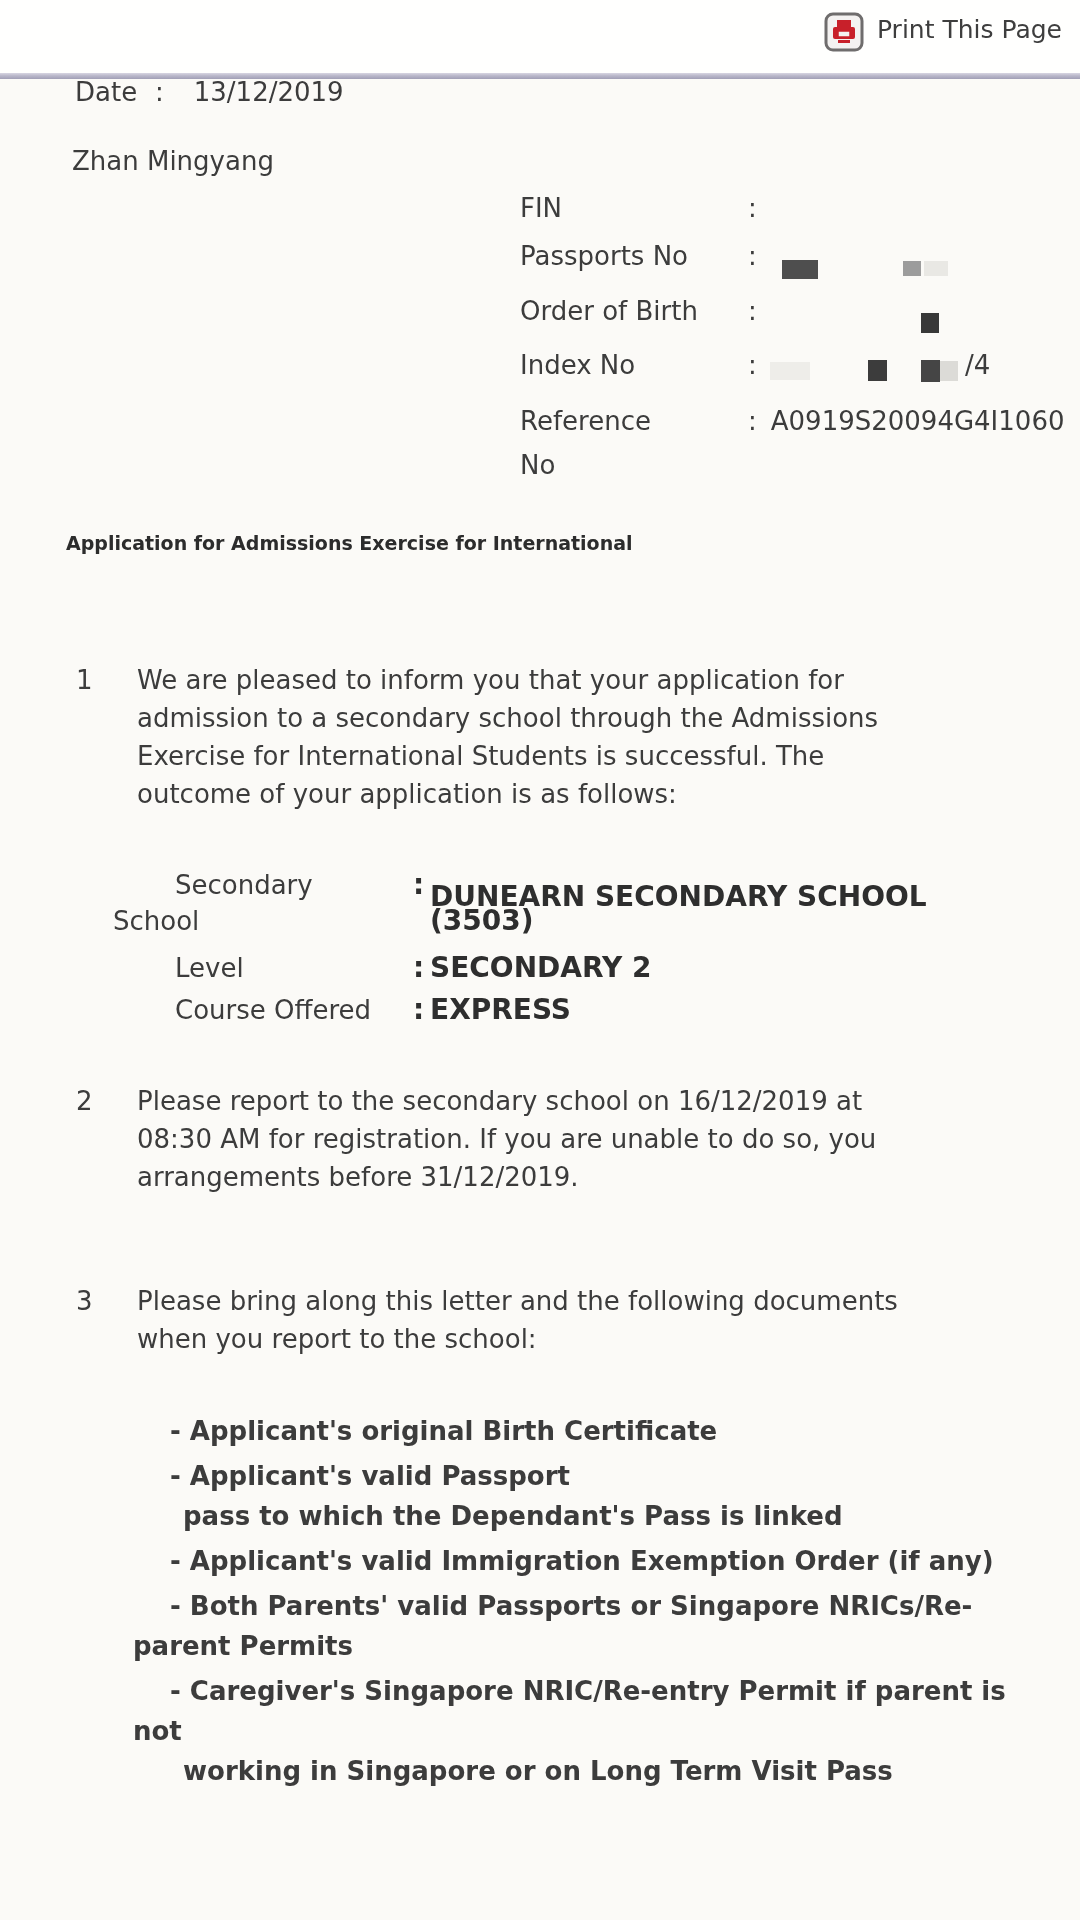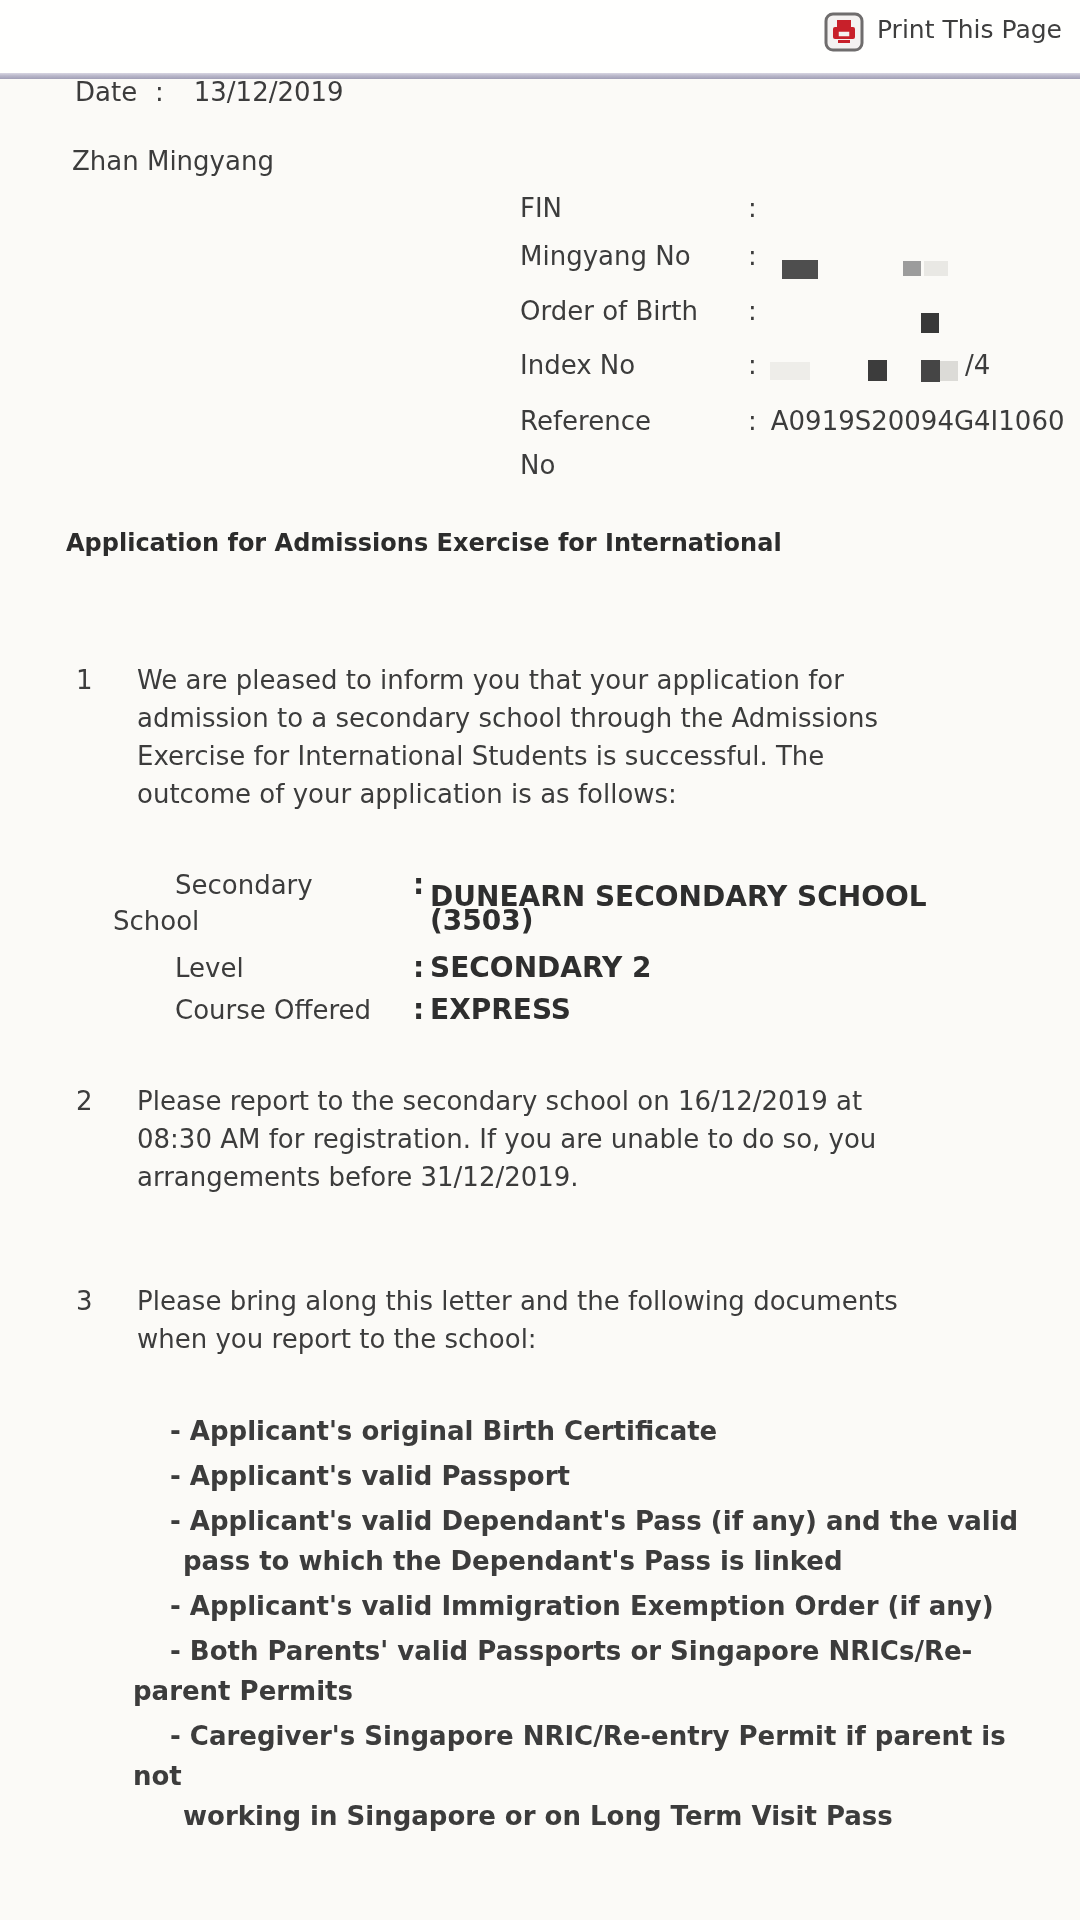--- a/index.html
+++ b/index.html
@@ -25,21 +25,21 @@
 
   
   .info-row{width:560px;font-size:26px;line-height:34px;}
   .ilbl{display:inline-block;width:228px;}
   .ilbl2{display:inline-block;vertical-align:top;width:228px;}
   .rbox{position:absolute;display:block;}
   .vtop{vertical-align:top;}
   .ref-val{vertical-align:top;margin-left:14px;white-space:nowrap;}
 
   
-  .title{font-size:24px;font-weight:bold;color:#2c2c2c;line-height:40px;}
+  .title{font-size:19px;font-weight:bold;color:#2c2c2c;line-height:40px;}
   .title-line{white-space:nowrap;}
 
   
   .para-num{font-size:26px;line-height:38px;}
   .para{font-size:26px;line-height:38px;}
   .para-line{white-space:nowrap;}
 
   
   .sch-l{font-size:26px;line-height:36px;white-space:nowrap;}
   .sch-v{font-size:28px;font-weight:bold;color:#2e2e2e;line-height:36px;white-space:nowrap;}
@@ -74,21 +74,21 @@
   <span class="date-lbl">Date</span><span>:</span><span class="date-val">13/12/2019</span>
 </div>
 
 <div class="abs name" style="left:72px;top:144px;">Zhan Mingyang</div>
 
 <div class="abs info-row" style="left:520px;top:191px;">
   <span class="ilbl">FIN</span><span>:</span>
 </div>
 
 <div class="abs info-row" style="left:520px;top:239px;">
-  <span class="ilbl">Mingyang No</span><span>:</span>
+  <span class="ilbl">Passports No</span><span>:</span>
   <span class="rbox" style="left:262px;top:21px;width:36px;height:19px;background:#4e4e4e;"></span>
   <span class="rbox" style="left:383px;top:22px;width:18px;height:15px;background:#9c9c9c;"></span>
   <span class="rbox" style="left:404px;top:22px;width:24px;height:15px;background:#e9e8e4;"></span>
 </div>
 
 <div class="abs info-row" style="left:520px;top:294px;">
   <span class="ilbl">Order of Birth</span><span>:</span>
   <span class="rbox" style="left:401px;top:19px;width:18px;height:20px;background:#383838;"></span>
 </div>
 
@@ -150,21 +150,20 @@
 <div class="abs para" style="left:137px;top:1282px;">
 
 <div class="para-line">Please bring along this letter and the following documents</div>
     <div class="para-line">when you report to the school:</div>
   </div>
 
 <div class="abs docs" style="left:133px;top:1406px;">
 
 <div class="doc-line" data-indent="dash">- Applicant's original Birth Certificate</div>
     <div class="doc-line" data-indent="dash">- Applicant's valid Passport</div>
-    <div class="doc-line" data-indent="dash">- Applicant's valid Dependant's Pass (if any) and the valid</div>
     <div class="doc-line" data-indent="deep">pass to which the Dependant's Pass is linked</div>
     <div class="doc-line" data-indent="dash">- Applicant's valid Immigration Exemption Order (if any)</div>
     <div class="doc-line" data-indent="dash">- Both Parents' valid Passports or Singapore NRICs/Re-</div>
     <div class="doc-line" data-indent="flush">parent Permits</div>
     <div class="doc-line" data-indent="dash">- Caregiver's Singapore NRIC/Re-entry Permit if parent is</div>
     <div class="doc-line" data-indent="flush">not</div>
     <div class="doc-line" data-indent="deep">working in Singapore or on Long Term Visit Pass</div>
   </div>
 
 </body></html>

